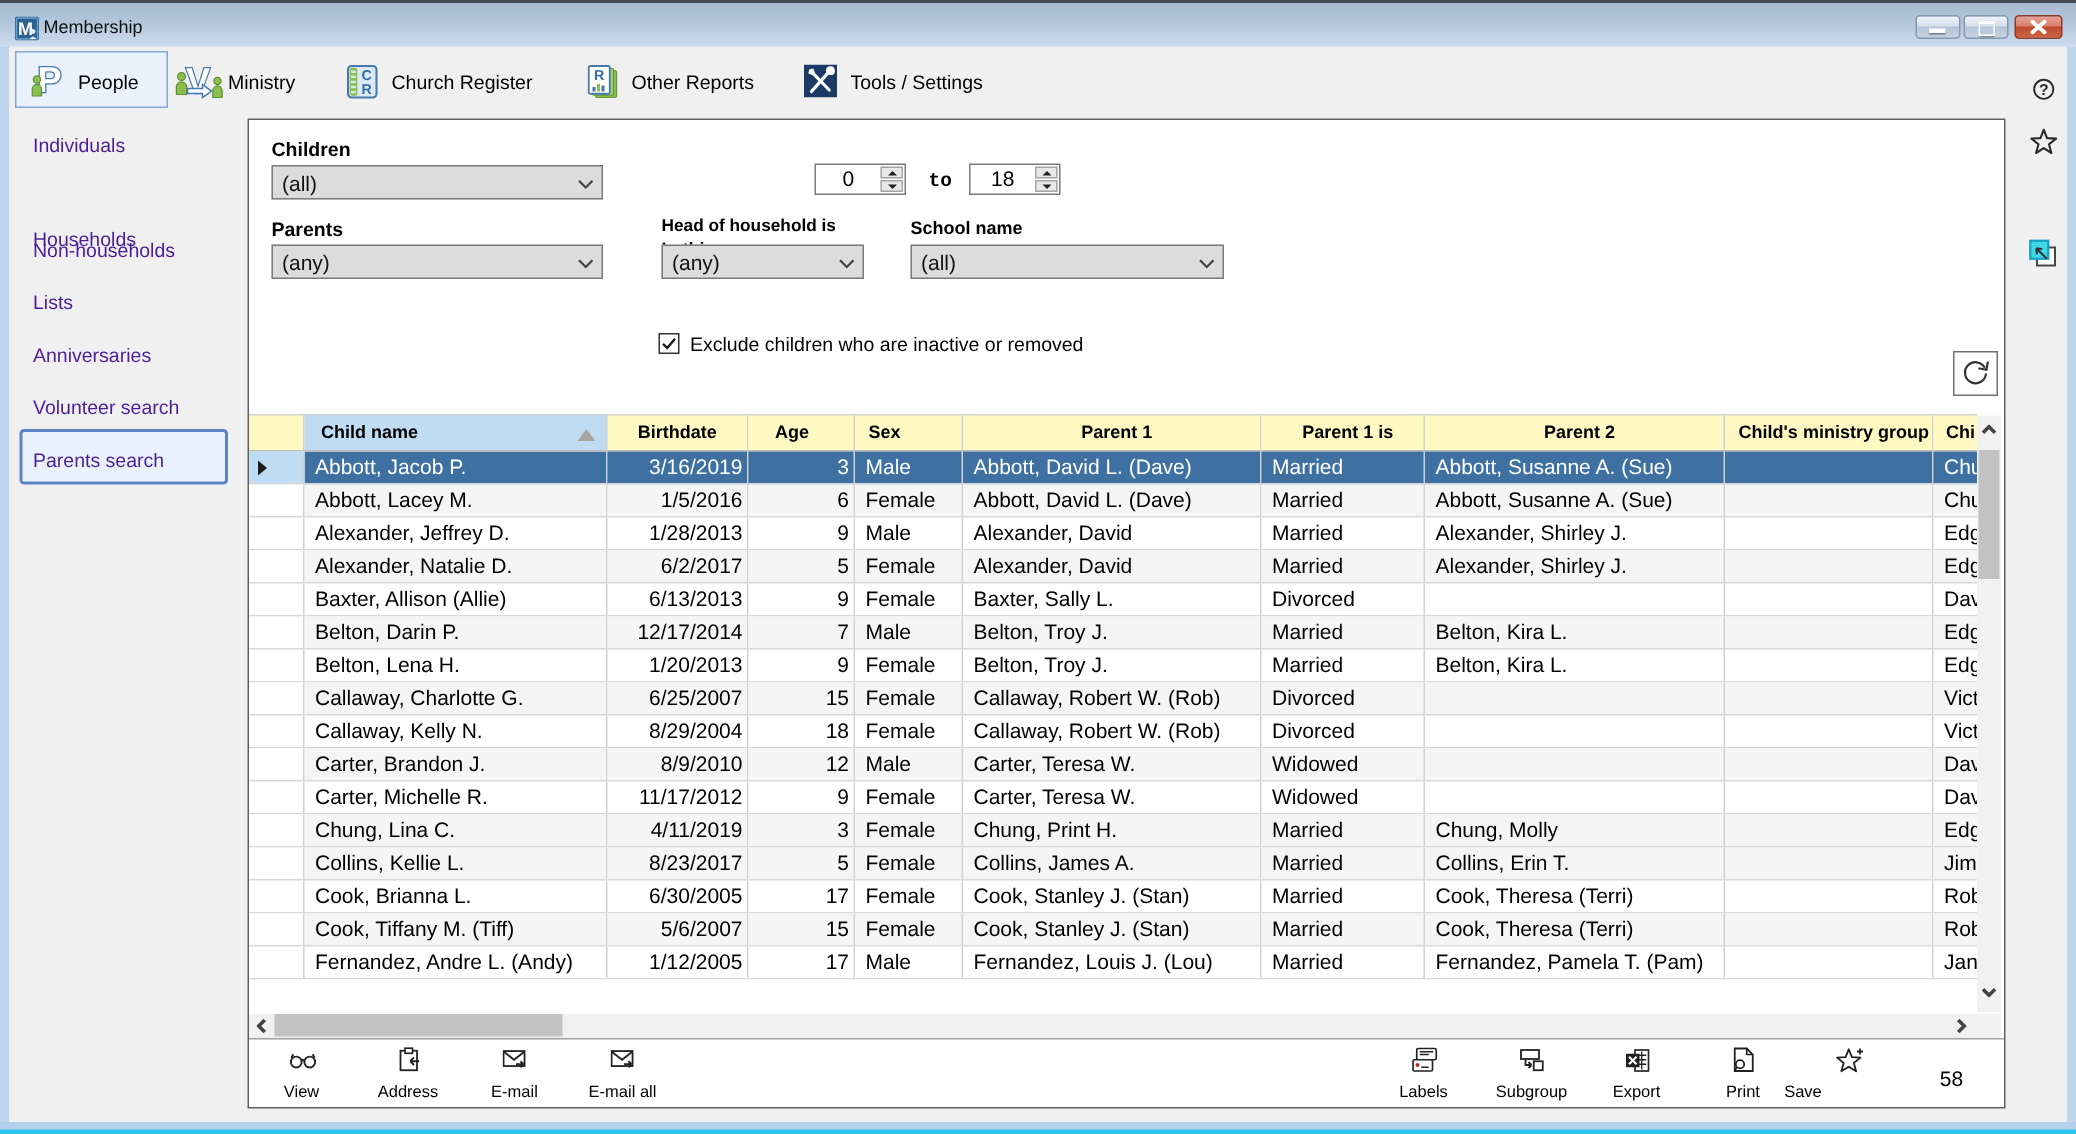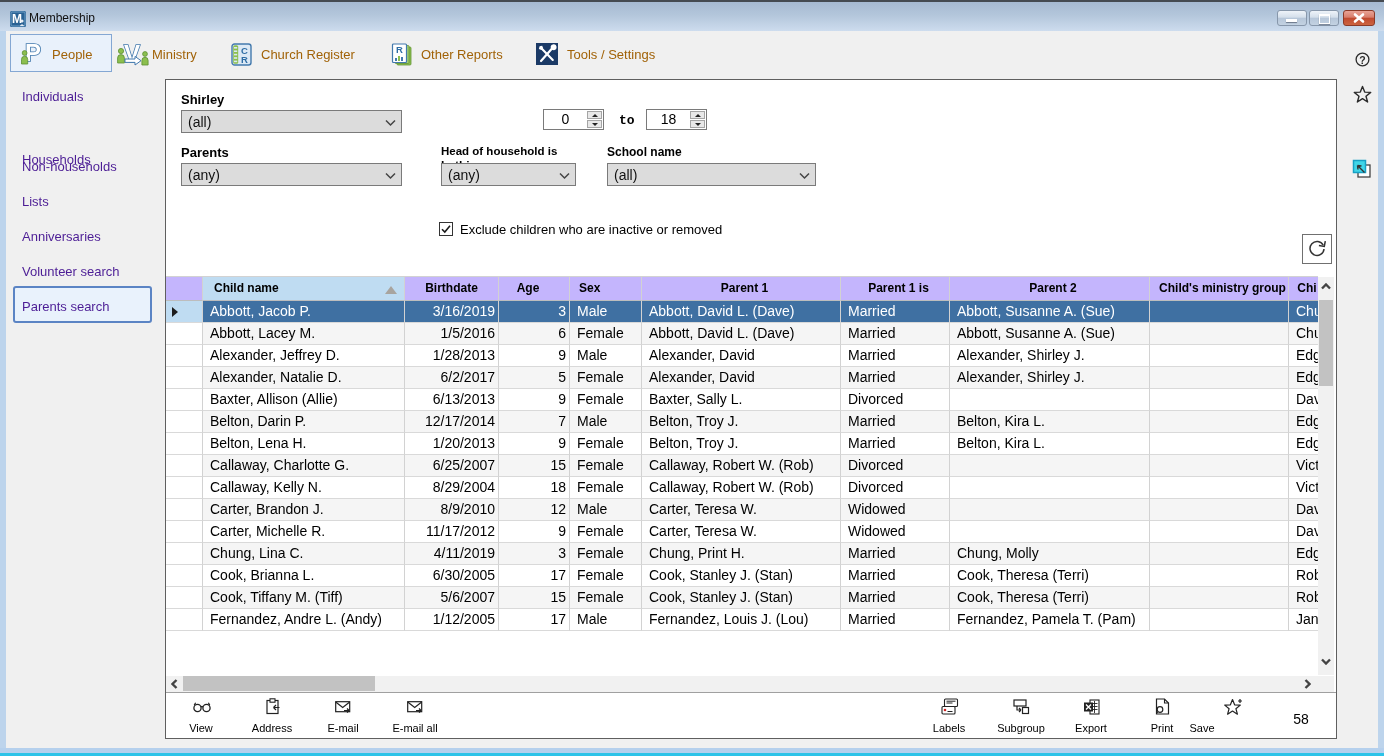--- a/index.html
+++ b/index.html
@@ -13,35 +13,35 @@
 #frameB{left:0;top:748px;width:1384px;height:8px;background:#b5d0ed;}
 #cyanedge{left:0;top:753px;width:1384px;height:3px;background:#2cc3e8;}
 #titletxt{left:29px;top:11px;font-size:12px;color:#101010;}
 
 .wbtn{border-radius:3px;}
 #btnmin{left:1277px;top:10px;width:28px;height:14px;background:linear-gradient(180deg,#eef3f9 0%,#d4dfeb 45%,#b6c6d9 50%,#c3d2e2 100%);border:1px solid #8797ab;}
 #btnmax{left:1309px;top:10px;width:28px;height:14px;background:linear-gradient(180deg,#eef3f9 0%,#d4dfeb 45%,#b6c6d9 50%,#c3d2e2 100%);border:1px solid #8797ab;}
 #btnclose{left:1343px;top:10px;width:30px;height:14px;background:linear-gradient(180deg,#e8a396 0%,#d87e6c 45%,#c0492f 50%,#cc6440 100%);border:1px solid #8b3a28;}
 
 #peopletab{left:10px;top:34px;width:100px;height:36px;background:#e9f1fb;border:1px solid #84a7d3;}
-.tabtxt{font-size:13px;color:#a16207;}
+.tabtxt{font-size:13px;color:#000000;}
 
 .side{font-size:13px;color:#4c1d95;left:22px;}
 #selbox{left:13px;top:286px;width:135px;height:33px;border:2px solid #5b84c4;background:#e9f2fc;border-radius:3px;}
 
 #panel{left:165px;top:79px;width:1172px;height:660px;background:#fff;border:1px solid #5f5f5f;box-sizing:border-box;}
 .lbl{font-weight:bold;font-size:13px;}
 .combo{background:#dcdcdc;border:1px solid #7a7a7a;box-sizing:border-box;font-size:14px;color:#111;}
 .combo .ct{position:absolute;left:6px;top:3px;}
 .spin{background:#fff;border:1px solid #7a7a7a;box-sizing:border-box;}
 
 #grid{left:166px;top:276px;width:1152px;overflow:hidden;}
 table{border-collapse:separate;border-spacing:0;table-layout:fixed;font-size:14px;width:1152px;}
 td,th{padding:0;margin:0;overflow:hidden;white-space:nowrap;border-right:1px solid #d2d2d2;border-bottom:1px solid #d9d9d9;box-sizing:border-box;}
-th{height:25px;font-weight:bold;font-size:12px;background:#c4b5fd;border-top:1px solid #d2d2d2;border-bottom:1px solid #bdbdbd;line-height:23px;}
+th{height:25px;font-weight:bold;font-size:12px;background:#fef9c3;border-top:1px solid #d2d2d2;border-bottom:1px solid #bdbdbd;line-height:23px;}
 td{height:22px;padding-left:7px;line-height:21px;}
 td.r{text-align:right;padding-left:0;padding-right:3px;}
 tr.alt td{background:#f5f5f5;}
 tr.alt td.rh{background:#fff;}
 tr.sel td{background:#3f70a2;color:#fff;}
 tr.sel td.rh{background:#bfdcf2;}
 td.rh{padding:0;}
 td.last,th.last{border-right:none;}
 th.namehdr{background:#bfdcf2;text-align:left;padding-left:11px;}
 th.lft{text-align:center;padding-left:7px;}
@@ -137,21 +137,21 @@
 <div class="abs side" style="top:89px;">Individuals</div>
 <div class="abs side" style="top:124px;margin-top:28px;">Households</div>
 <div class="abs side" style="top:159px;">Non-households</div>
 <div class="abs side" style="top:194px;">Lists</div>
 <div class="abs side" style="top:229px;">Anniversaries</div>
 <div class="abs side" style="top:264px;">Volunteer search</div>
 <div class="abs side" style="top:299px;">Parents search</div>
 
 <div class="abs" id="panel"></div>
 
-<div class="abs lbl" style="left:181px;top:92px;">Shirley</div>
+<div class="abs lbl" style="left:181px;top:92px;">Children</div>
 <div class="abs combo" style="left:181px;top:110px;width:221px;height:23px;">
     <span class="ct">(all)</span>
     <svg style="position:absolute;right:5px;top:8px;" width="11" height="8">
       <path d="M1 1.5 L5.5 6 L10 1.5" fill="none" stroke="#444" stroke-width="1.5"></path>
     </svg>
   </div>
 <div class="abs lbl" style="left:441px;top:115px;font-size:12px;margin-top:44px;">In this age range</div>
 <div class="abs spin" id="spin1" style="left:543px;top:109px;width:61px;height:21px;">
     <span style="position:absolute;left:0;top:0;width:43px;height:19px;text-align:center;font-size:14px;line-height:19px;">0</span>
     <span style="position:absolute;right:1px;top:1px;width:15px;height:8px;background:#e8e8e8;border:1px solid #a5a5a5;box-sizing:border-box;">
@@ -373,20 +373,32 @@
           <td>Chung, Lina C.</td>
           <td class="r">4/11/2019</td>
           <td class="r">3</td>
           <td>Female</td>
           <td>Chung, Print H.</td>
           <td>Married</td>
           <td>Chung, Molly</td>
           <td></td>
           <td class="last">Edg</td>
         </tr>
+<tr class="alt">
+          <td class="rh"></td>
+          <td>Collins, Kellie L.</td>
+          <td class="r">8/23/2017</td>
+          <td class="r">5</td>
+          <td>Female</td>
+          <td>Collins, James A.</td>
+          <td>Married</td>
+          <td>Collins, Erin T.</td>
+          <td></td>
+          <td class="last">Jim</td>
+        </tr>
 <tr>
           <td class="rh"></td>
           <td>Cook, Brianna L.</td>
           <td class="r">6/30/2005</td>
           <td class="r">17</td>
           <td>Female</td>
           <td>Cook, Stanley J. (Stan)</td>
           <td>Married</td>
           <td>Cook, Theresa (Terri)</td>
           <td></td>

